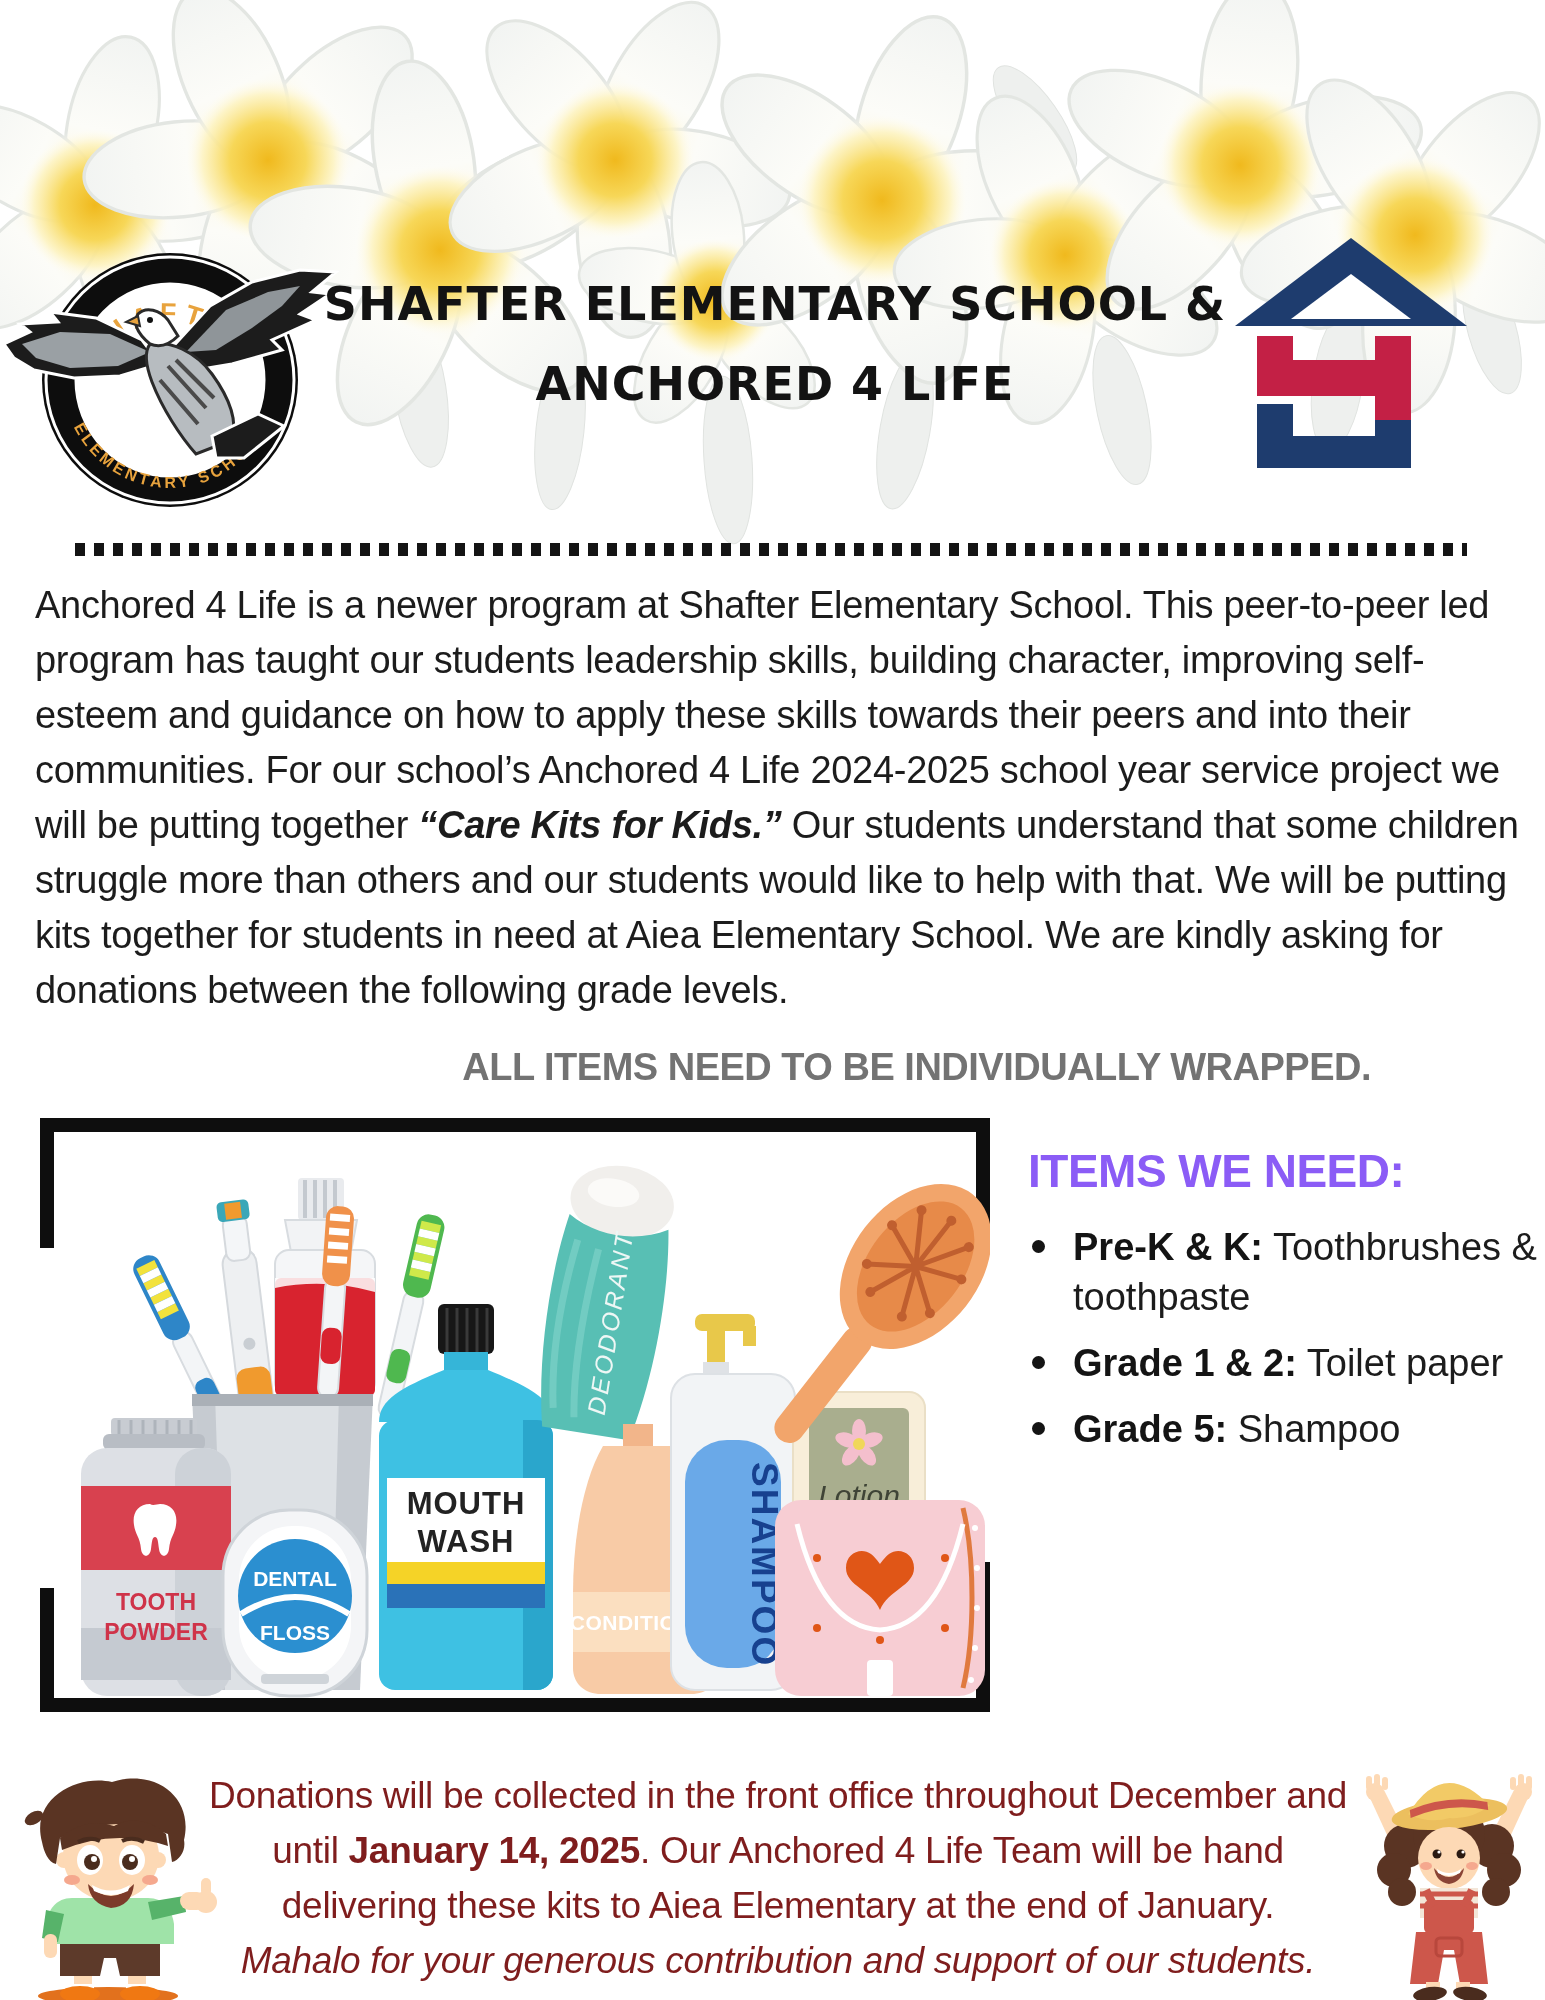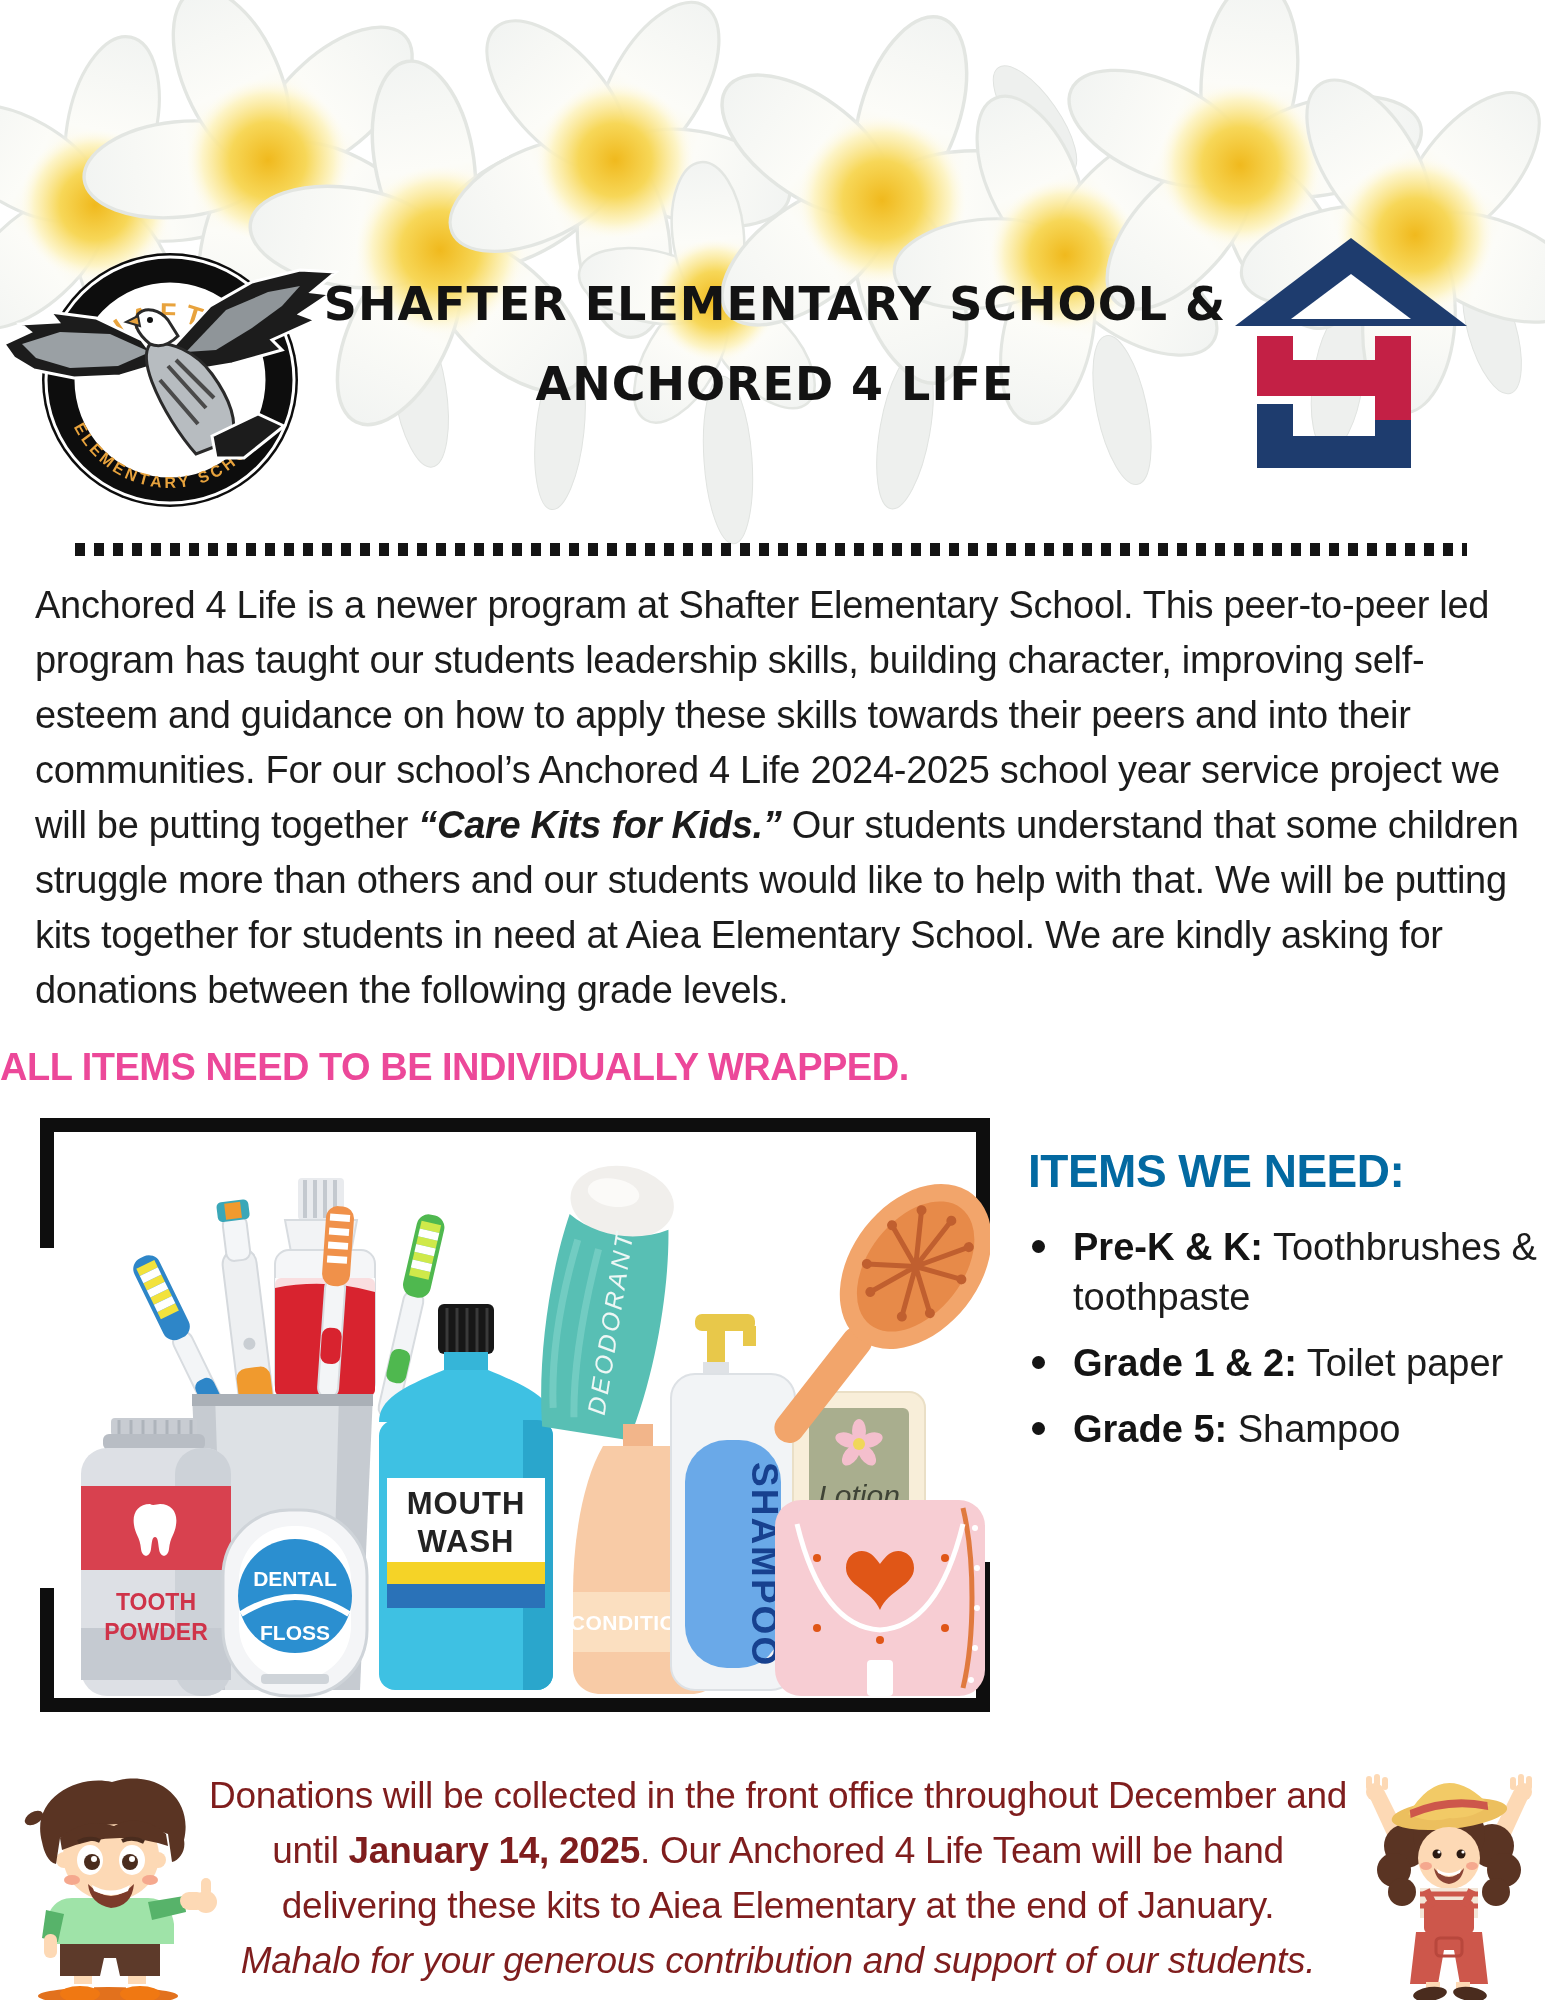--- a/index.html
+++ b/index.html
@@ -12,27 +12,27 @@
     font-family:"DejaVu Sans",sans-serif;font-weight:bold;font-size:46px;
     line-height:80px;letter-spacing:1px;color:#131313;}
   
   .dotted{left:75px;top:543px;width:1392px;height:13px;
     background:repeating-linear-gradient(90deg,#141414 0 10px,transparent 10px 19px);}
   
   .intro{left:35px;top:578px;width:1485px;font-size:38px;line-height:55px;
     letter-spacing:-0.3px;color:#1c1c1c;}
   .intro b i, .bold-ital{font-weight:bold;font-style:italic;text-align:right;}
   
-  .notice{left:0;top:1046px;width:1371px;text-align:left;font-size:38px;
-    font-weight:bold;color:#ec4899;letter-spacing:-0.5px;}
+  .notice{left:0;top:1046px;width:1371px;text-align:right;font-size:38px;
+    font-weight:bold;color:#737373;letter-spacing:-0.5px;}
   
   .frame{background:#0e0e0e;}
   
   .items-head{left:1028px;top:1144px;width:500px;font-size:46px;font-weight:bold;
-    letter-spacing:-0.5px;color:#0369a1;}
+    letter-spacing:-0.5px;color:#8b5cf6;}
   .items-list{left:1028px;top:1222px;width:512px;margin:0;padding:0;list-style:none;
     font-size:38px;line-height:50px;color:#1c1c1c;}
   .items-list li{display:flex;margin-bottom:16px;}
   .items-list .dot{flex:0 0 auto;width:13px;height:13px;border-radius:50%;
     background:#141414;margin:18px 28px 0 4px;}
   .items-list b{font-weight:bold;color:#141414;}
   
   .footer{left:128px;top:1768px;width:1300px;text-align:center;font-size:37px;
     line-height:55px;color:#7f1d1d;letter-spacing:-0.3px;}
   .footer .ital{font-style:italic;}

